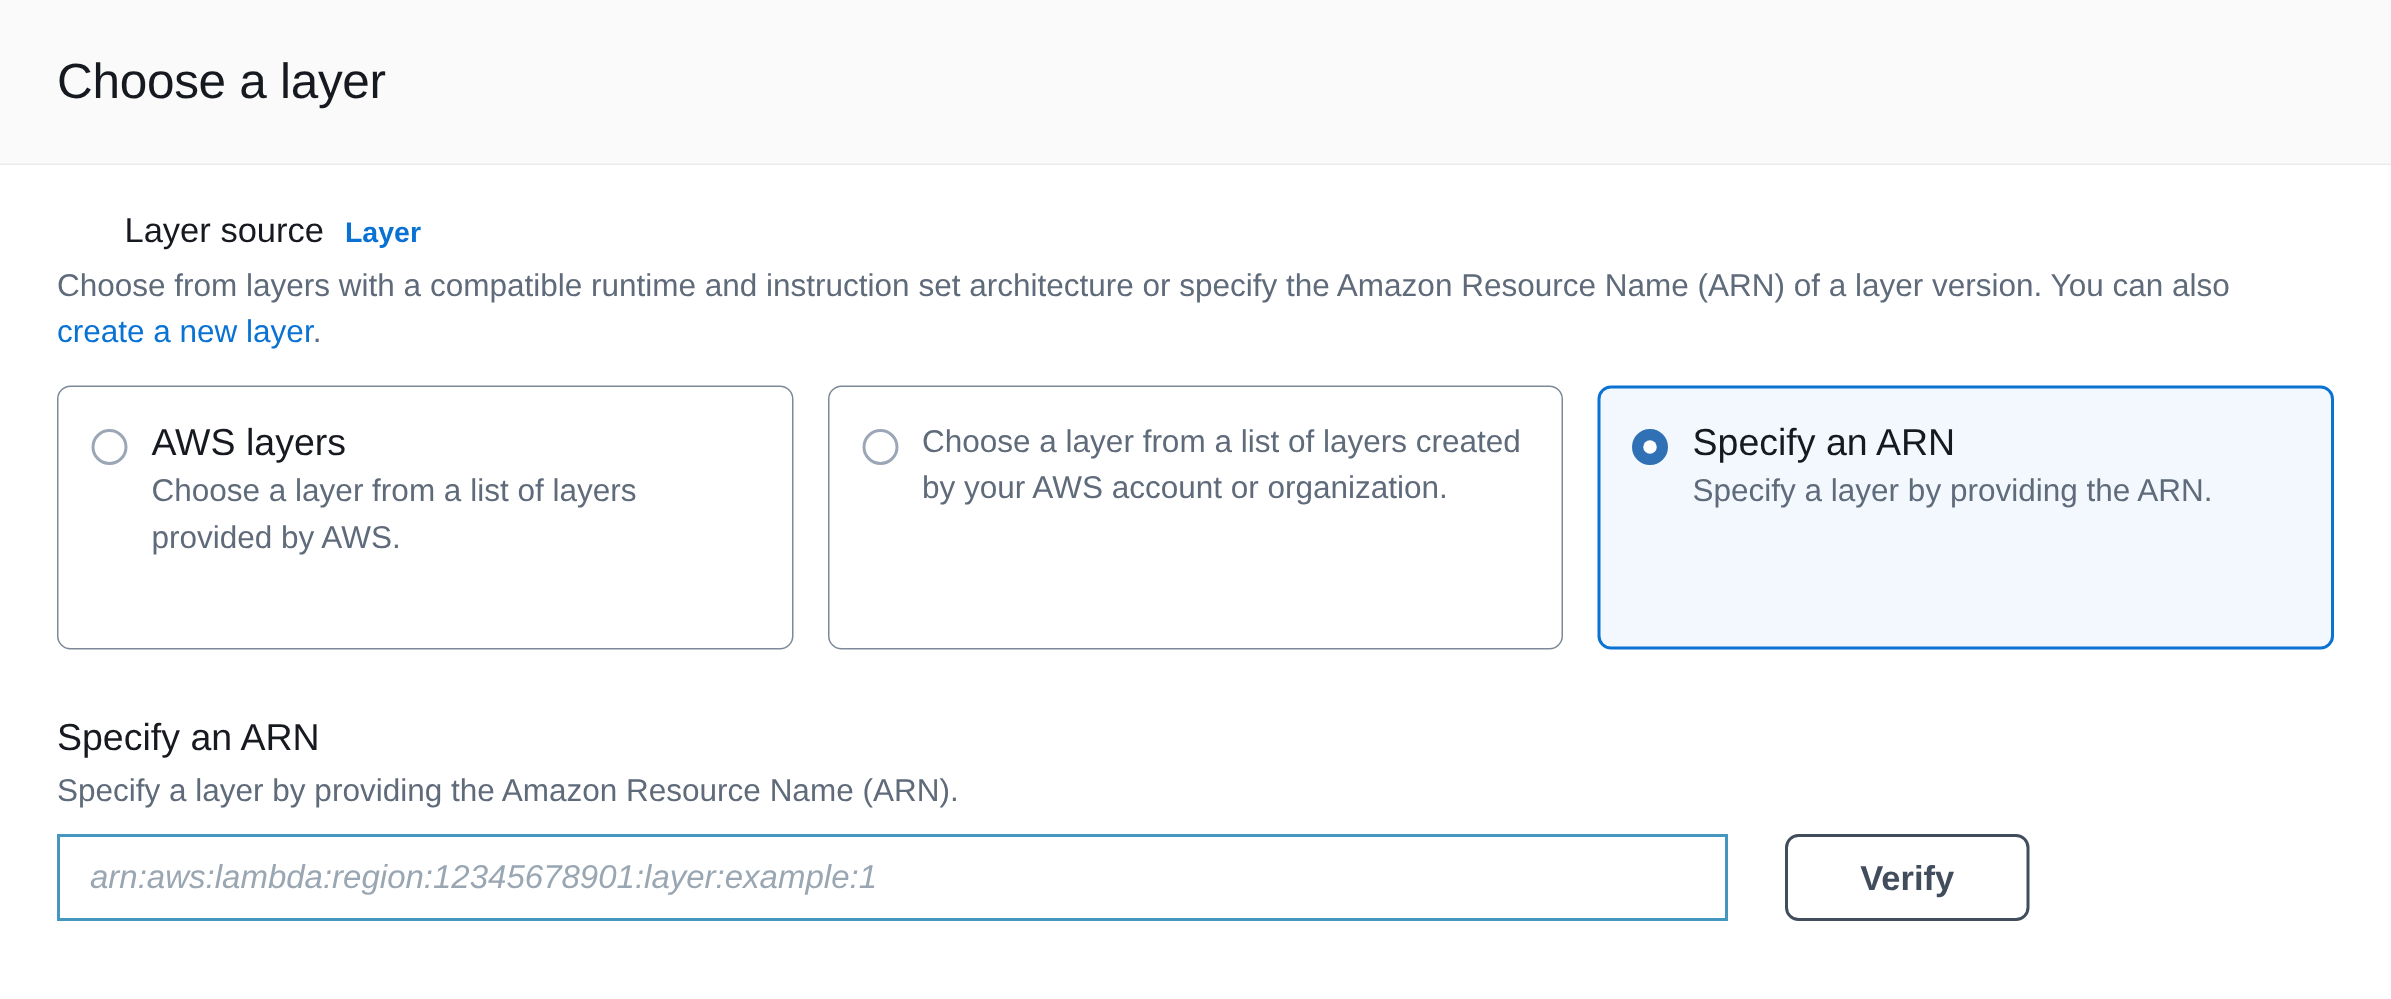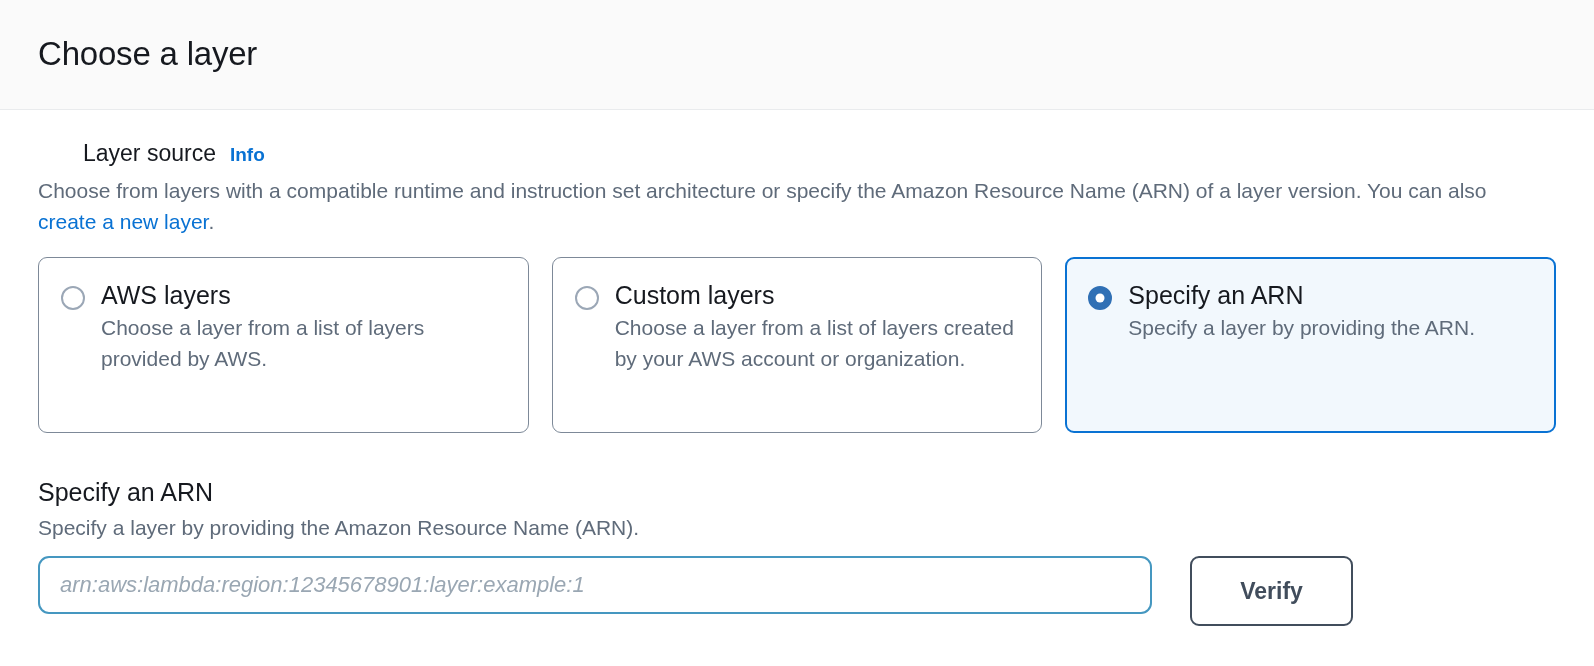--- a/index.html
+++ b/index.html
@@ -147,36 +147,36 @@
   .input-row {
     display: flex;
     align-items: stretch;
     gap: 38px;
   }
   .arn-input {
     width: 1114px;
     height: 58px;
     box-sizing: border-box;
     border: 2px solid #4597c0;
-    border-radius: 11px;
+    border-radius: 0;
     background: #ffffff;
     font-family: "Liberation Sans", sans-serif;
     font-size: 22px;
     color: #16191f;
     padding: 0 16px 0 20px;
     outline: none;
   }
   .arn-input::placeholder {
     color: #9aa7b3;
     font-style: italic;
     opacity: 1;
   }
   .verify-button {
     width: 163px;
-    height: 70px;
+    height: 58px;
     box-sizing: border-box;
     border: 2px solid #414d5c;
     border-radius: 9px;
     background: #ffffff;
     color: #414d5c;
     font-family: "Liberation Sans", sans-serif;
     font-size: 23px;
     font-weight: bold;
     cursor: pointer;
   }
@@ -187,41 +187,40 @@
 <div class="dialog">
 
   <div class="dialog-header">
     <div class="dialog-title">Choose a layer</div>
   </div>
 
   <div class="dialog-body">
 
     <div class="field-label-row">
       <span class="field-label">Layer source</span>
-      <a class="info-link">Info</a>
+      <a class="info-link">Layer</a>
     </div>
 
     <div class="field-description">
       <span>Choose from layers with a compatible runtime and instruction set architecture or specify the Amazon Resource Name (ARN) of a layer version. You can also </span><a class="inline-link">create a new layer</a><span>.</span>
     </div>
 
     <div class="tile-group">
 
       <div class="tile">
         <span class="radio"></span>
         <div class="tile-text">
           <div class="tile-title">AWS layers</div>
           <div class="tile-desc">Choose a layer from a list of layers provided by AWS.</div>
         </div>
       </div>
 
       <div class="tile">
         <span class="radio"></span>
         <div class="tile-text">
-          <div class="tile-title">Custom layers</div>
           <div class="tile-desc">Choose a layer from a list of layers created by your AWS account or organization.</div>
         </div>
       </div>
 
       <div class="tile selected">
         <span class="radio"></span>
         <div class="tile-text">
           <div class="tile-title">Specify an ARN</div>
           <div class="tile-desc">Specify a layer by providing the ARN.</div>
         </div>

